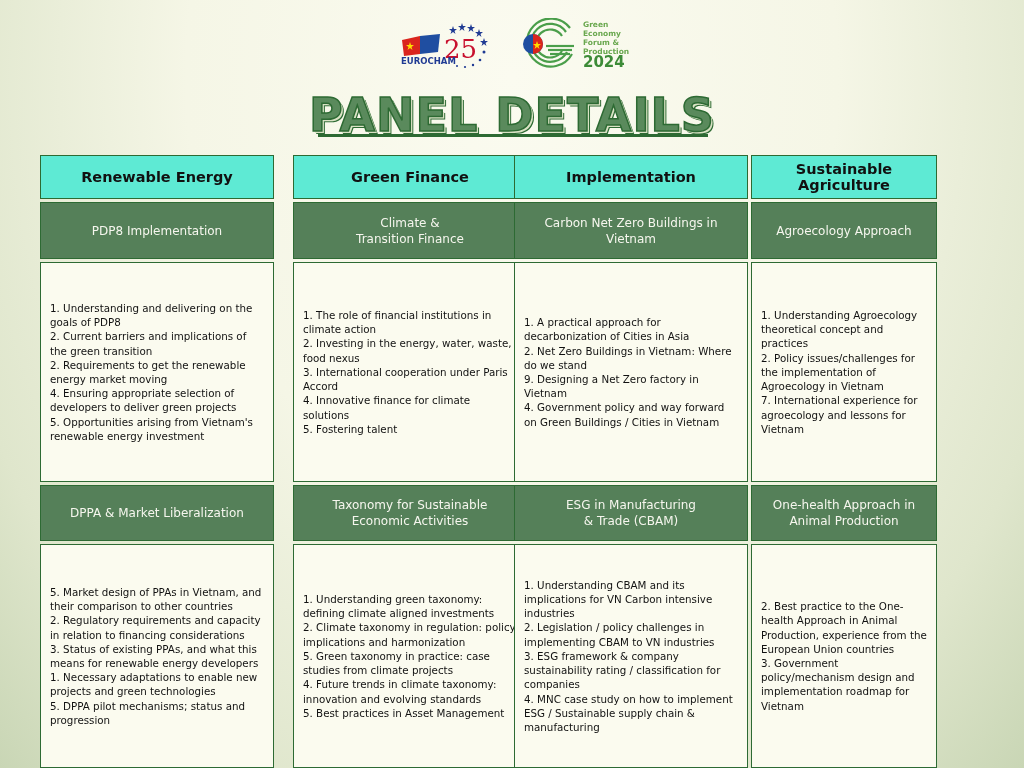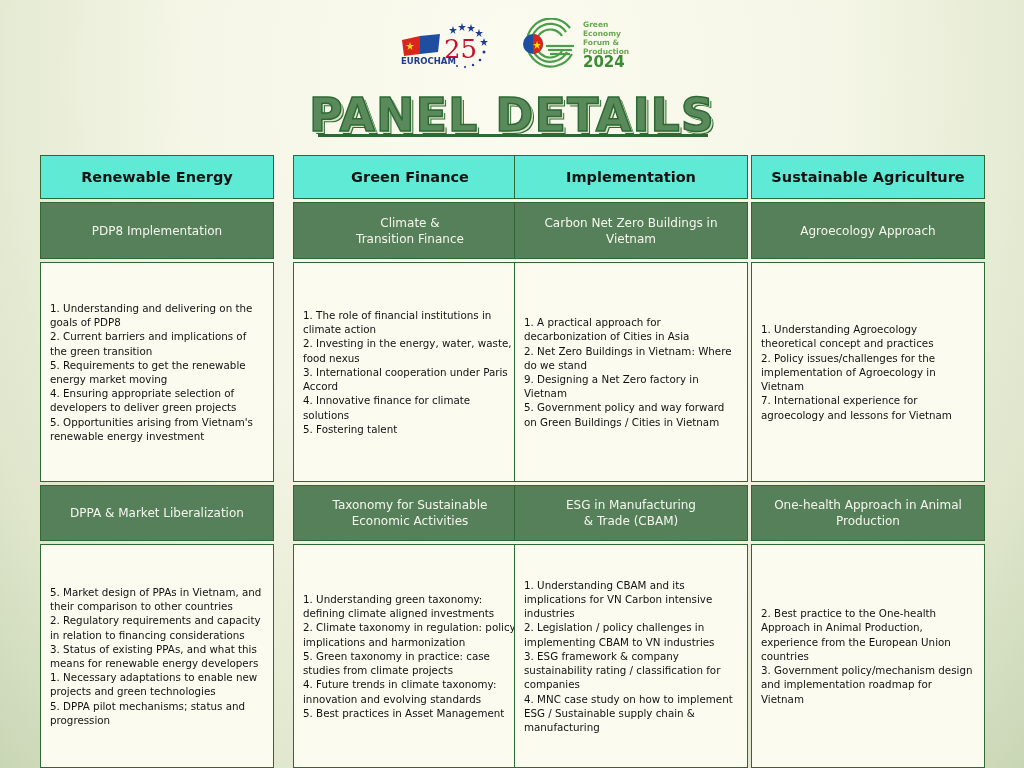--- a/index.html
+++ b/index.html
@@ -21,21 +21,21 @@
       text-shadow: 2px 2px 0 #d9e2c4, 3px 3px 0 #2d6a33;
     }
     .title-underline { position: absolute; left: 318px; top: 134px; width: 390px; height: 3px; background: #2d6a33; }
     .cell { position: absolute; box-sizing: border-box; border: 1.5px solid #2d6a33; display: flex; align-items: center; justify-content: center; }
     .hdr { background: #5eead4; color: #111; font-weight: bold; font-size: 14.5px; text-align: center; }
     .sub { background: #558059; color: #f6f6ee; font-size: 12px; text-align: center; line-height: 16px; padding: 0 14px; white-space: pre-line; }
     .body { background: #fbfbef; color: #111; font-size: 10.3px; line-height: 14.2px; justify-content: flex-start; padding: 0 9px; }
     .body ul { list-style: none; margin: 0; padding: 0; }
     .body li { margin: 0; }
     .c0 { left: 40px; width: 234px; } .c1 { left: 277px; width: 234px; margin-left: 16px; }
-    .c2 { left: 514px; width: 234px; } .c3 { left: 751px; width: 234px; }
+    .c2 { left: 514px; width: 234px; } .c3 { left: 751px; width: 186px; }
     .r-hdr { top: 155px; height: 44px; }
     .r-s1 { top: 202px; height: 57px; }
     .r-b1 { top: 262px; height: 220px; }
     .r-s2 { top: 485px; height: 56px; }
     .r-b2 { top: 544px; height: 224px; }
   </style>
 </head>
 <body>
 
 <div class="logos">
@@ -95,40 +95,40 @@
 <div class="cell sub c0 r-s1">PDP8 Implementation</div>
 <div class="cell sub c1 r-s1">Climate &amp;
 Transition Finance</div>
 <div class="cell sub c2 r-s1">Carbon Net Zero Buildings in Vietnam</div>
 <div class="cell sub c3 r-s1">Agroecology Approach</div>
 
 <div class="cell body c0 r-b1">
   <ul>
     <li>1. Understanding and delivering on the goals of PDP8</li>
     <li>2. Current barriers and implications of the green transition</li>
-    <li>5. Requirements to get the renewable energy market moving</li>
+    <li>2. Requirements to get the renewable energy market moving</li>
     <li>4. Ensuring appropriate selection of developers to deliver green projects</li>
     <li>5. Opportunities arising from Vietnam's renewable energy investment</li>
   </ul>
 </div>
 <div class="cell body c1 r-b1">
   <ul>
     <li>1. The role of financial institutions in climate action</li>
     <li>2. Investing in the energy, water, waste, food nexus</li>
     <li>3. International cooperation under Paris Accord</li>
     <li>4. Innovative finance for climate solutions</li>
     <li>5. Fostering talent</li>
   </ul>
 </div>
 <div class="cell body c2 r-b1">
   <ul>
     <li>1. A practical approach for decarbonization of Cities in Asia</li>
     <li>2. Net Zero Buildings in Vietnam: Where do we stand</li>
     <li>9. Designing a Net Zero factory in Vietnam</li>
-    <li>5. Government policy and way forward on Green Buildings / Cities in Vietnam</li>
+    <li>4. Government policy and way forward on Green Buildings / Cities in Vietnam</li>
   </ul>
 </div>
 <div class="cell body c3 r-b1">
   <ul>
     <li>1. Understanding Agroecology theoretical concept and practices</li>
     <li>2. Policy issues/challenges for the implementation of Agroecology in Vietnam</li>
     <li>7. International experience for agroecology and lessons for Vietnam</li>
   </ul>
 </div>
 

